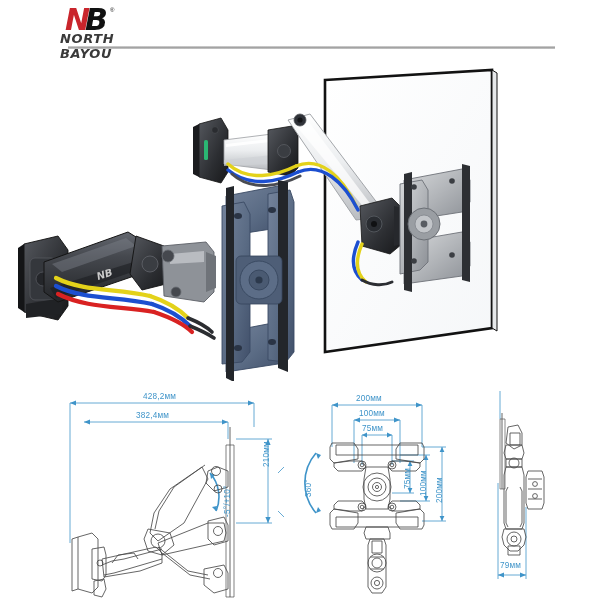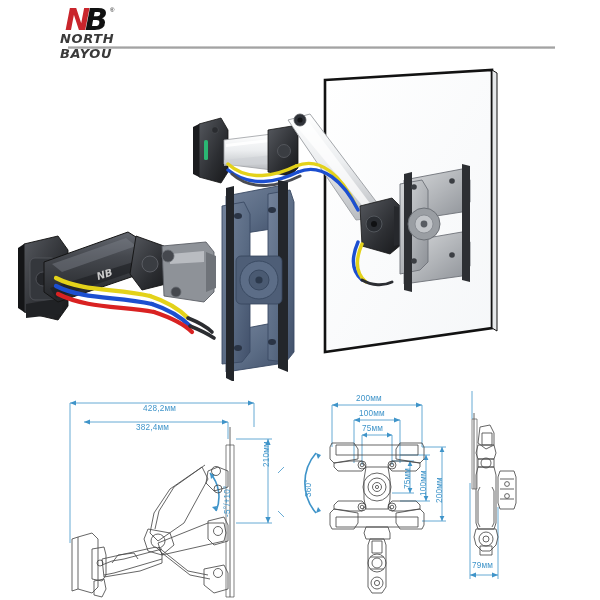--- a/index.html
+++ b/index.html
@@ -34,21 +34,21 @@
   .photo{position:absolute;left:0;top:56px;width:600px;height:325px;}
 
   
   .svgfull{position:absolute;left:0;top:0;width:100%;height:100%;}
 
   
   .drawings{position:absolute;left:0;top:383px;width:600px;height:217px;}
   .dwg{position:absolute;top:0;height:217px;}
   .dwg-left{left:58px;width:228px;}
   .dwg-mid{left:292px;width:176px;text-decoration:underline;}
-  .dwg-right{left:442px;width:126px;}
+  .dwg-right{left:470px;width:126px;}
 
   .dimlbl{
     position:absolute;color:#3f94c9;font-size:8.2px;
     font-family:"Liberation Sans",sans-serif;white-space:nowrap;
     letter-spacing:.2px;
   }
   .vtext{transform-origin:left top;}
 </style>
 </head>
 <body>
@@ -276,22 +276,22 @@
           <path d="M104,176 L70,186 L56,190 L46,192"></path>
           <path d="M44,176 L80,168 L98,164 L104,170 L104,180 L82,188 L46,194 Z"></path>
           <path d="M54,180 L60,172 L76,170 L80,176"></path>
           <path d="M20,154 L34,150 L40,156 L40,204 L34,210 L20,206 Z"></path>
           <path d="M34,166 L46,164 L48,172 L48,192 L44,198 L34,196 Z"></path>
           <path d="M36,198 L46,196 L48,206 L44,214 L36,212 Z"></path>
           <path d="M20,154 L14,156 L14,208 L20,206"></path>
           <circle cx="42" cy="180" r="3"></circle>
         </g>
       </svg>
-      <div class="dimlbl" style="left:85px;top:21px;">428,2мм</div>
-      <div class="dimlbl" style="left:78px;top:40px;text-align:center;">382,4мм</div>
+      <div class="dimlbl" style="left:85px;top:9px;">428,2мм</div>
+      <div class="dimlbl" style="left:78px;top:28px;text-align:center;">382,4мм</div>
       <div class="dimlbl vtext" style="left:204px;top:84px;transform:rotate(-90deg);">210мм</div>
       <div class="dimlbl vtext" style="left:165px;top:134px;transform:rotate(-90deg);">-5°/+10°</div>
     </div>
 
     <div class="dwg dwg-mid">
       <svg class="svgfull" viewBox="0 0 176 217">
         <g stroke="#3f94c9" stroke-width="0.8" fill="none">
           <line x1="40" y1="22" x2="40" y2="64"></line>
           <line x1="130" y1="22" x2="130" y2="64"></line>
           <line x1="40" y1="22" x2="130" y2="22"></line>

